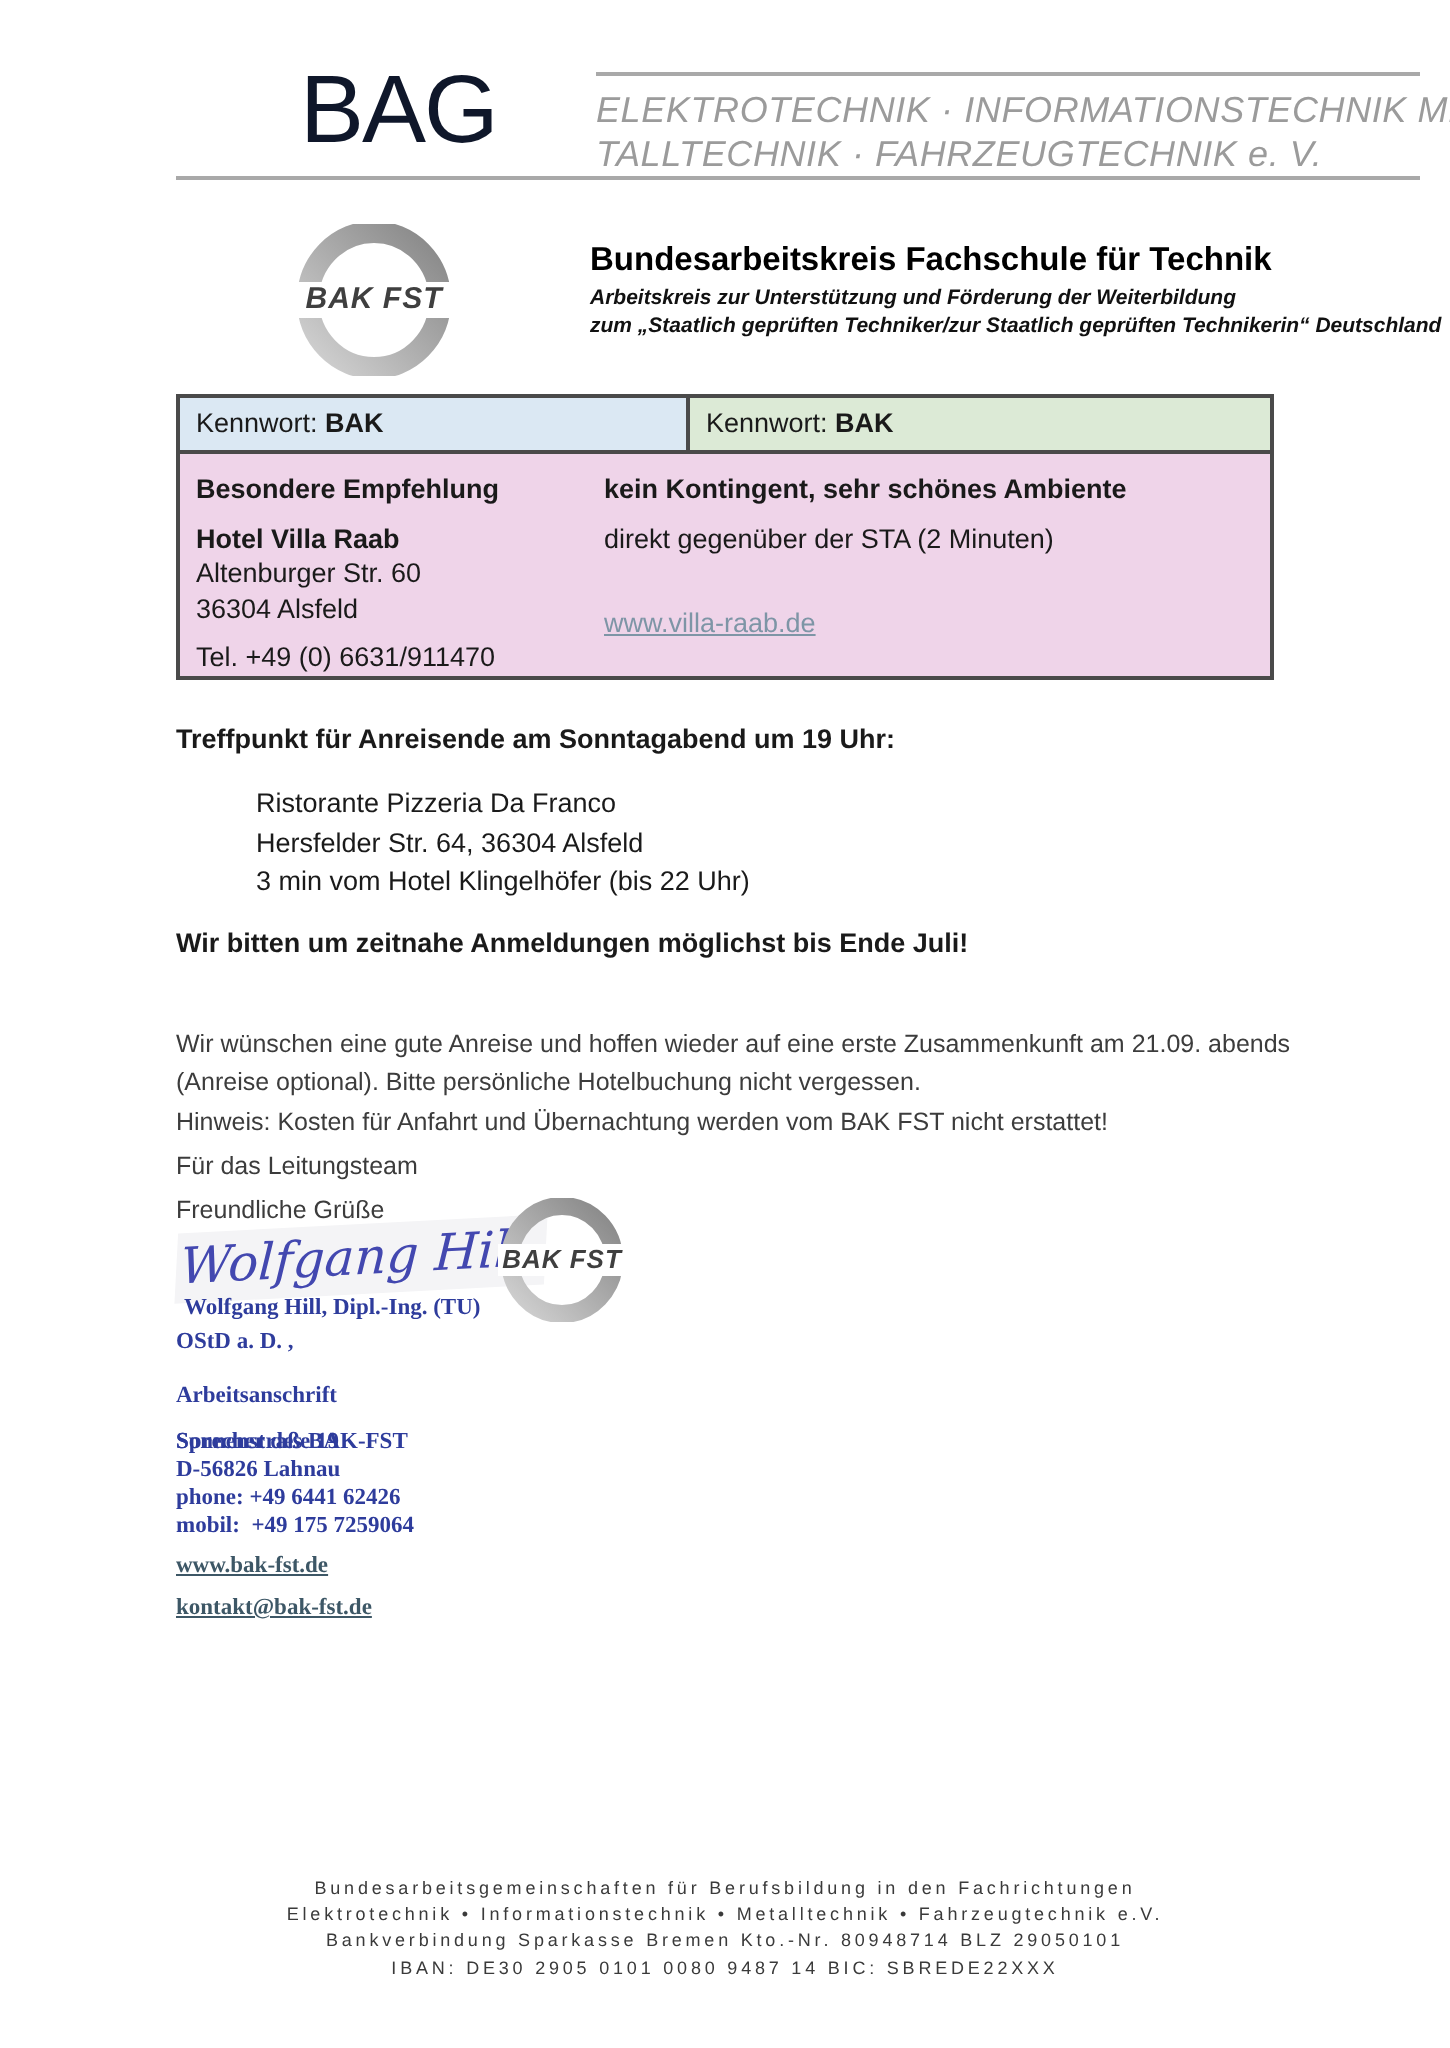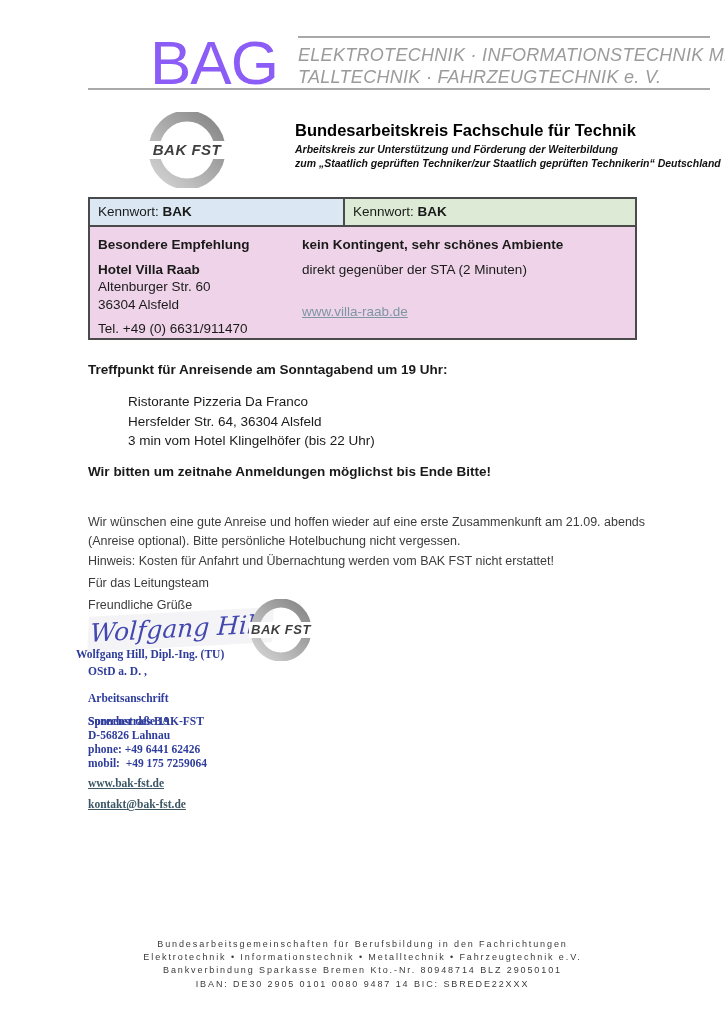--- a/index.html
+++ b/index.html
@@ -3,21 +3,21 @@
 <meta charset="utf-8">
 <style>
   html,body{margin:0;padding:0;background:#e9e9e9;}
   .page{
     position:relative;width:725px;height:1024px;margin:0 auto;background:#ffffff;
     font-family:"Liberation Sans",sans-serif;color:#1a1a1a;overflow:hidden;
   }
   .rule{position:absolute;height:2px;background:#a9a9a9;}
 
   
-  .bag{position:absolute;font-size:62px;line-height:1;color:#8b5cf6;letter-spacing:-1px;}
+  .bag{position:absolute;font-size:48px;line-height:1;color:#0f172a;letter-spacing:-1px;}
   .orgname{position:absolute;font-style:italic;color:#9b9b9b;font-size:18px;line-height:22px;letter-spacing:.3px;white-space:nowrap;}
 
   
   .logo{position:absolute;}
   .logo svg{display:block;}
   .logo-text{position:absolute;left:0;right:0;top:50%;transform:translateY(-52%);
     text-align:center;font-style:italic;font-weight:bold;color:#3f3f3f;letter-spacing:.5px;}
 
   .doc-title{position:absolute;font-weight:bold;font-size:16.5px;color:#000;}
   .doc-subtitle{position:absolute;font-weight:bold;font-style:italic;font-size:10.5px;line-height:13.5px;color:#111;white-space:nowrap;}
@@ -108,21 +108,21 @@
       </div>
     </div>
   </div>
 
   <div class="bodyline b" style="left:88px;top:362px;">Treffpunkt für Anreisende am Sonntagabend um 19 Uhr:</div>
   <div class="bodyline" style="left:128px;top:392px;line-height:19.5px;">
     <div>Ristorante Pizzeria Da Franco</div>
     <div>Hersfelder Str. 64, 36304 Alsfeld</div>
     <div>3 min vom Hotel Klingelhöfer (bis 22 Uhr)</div>
   </div>
-  <div class="bodyline b" style="left:88px;top:464px;">Wir bitten um zeitnahe Anmeldungen möglichst bis Ende Bitte!</div>
+  <div class="bodyline b" style="left:88px;top:464px;">Wir bitten um zeitnahe Anmeldungen möglichst bis Ende Juli!</div>
 
   <div class="para" style="left:88px;top:513px;">
     <div>Wir wünschen eine gute Anreise und hoffen wieder auf eine erste Zusammenkunft am 21.09. abends</div>
     <div>(Anreise optional). Bitte persönliche Hotelbuchung nicht vergessen.</div>
   </div>
   <div class="para" style="left:88px;top:552px;">Hinweis: Kosten für Anfahrt und Übernachtung werden vom BAK FST nicht erstattet!</div>
   <div class="para" style="left:88px;top:574px;">Für das Leitungsteam</div>
   <div class="para" style="left:88px;top:596px;text-align:right;">Freundliche Grüße</div>
 
   <div class="handwriting" style="left:88px;top:612px;">Wolfgang Hill</div>
@@ -135,21 +135,21 @@
             <stop offset="0.55" stop-color="#a8a8a8"></stop>
             <stop offset="1" stop-color="#858585"></stop>
         </linearGradient>
       </defs>
       <ellipse cx="32" cy="31" rx="26" ry="27" fill="none" stroke="url(#g2)" stroke-width="9"></ellipse>
       <rect x="0" y="23" width="64" height="16" fill="#ffffff"></rect>
     </svg>
     <span class="logo-text" style="font-size:13px;">BAK FST</span>
   </div>
 
-  <div class="contact" style="left:76px;top:648px;">Wolfgang Hill, Dipl.-Ing. (TU)</div>
+  <div class="contact" style="left:92px;top:648px;">Wolfgang Hill, Dipl.-Ing. (TU)</div>
   <div class="contact" style="left:88px;top:665px;">OStD a. D. ,</div>
   <div class="contact" style="left:88px;top:679px;margin-top:36px;">Sprecher des BAK-FST</div>
   <div class="contact" style="left:88px;top:692px;">Arbeitsanschrift</div>
   <div class="contact" style="left:88px;top:715px;">Sonnenstraße 19</div>
   <div class="contact" style="left:88px;top:729px;">D-56826 Lahnau</div>
   <div class="contact" style="left:88px;top:743px;">phone: +49 6441 62426</div>
   <div class="contact" style="left:88px;top:757px;">mobil:  +49 175 7259064</div>
   <div class="contact" style="left:88px;top:777px;"><a href="#">www.bak-fst.de</a></div>
   <div class="contact" style="left:88px;top:798px;"><a href="#">kontakt@bak-fst.de</a></div>
 

